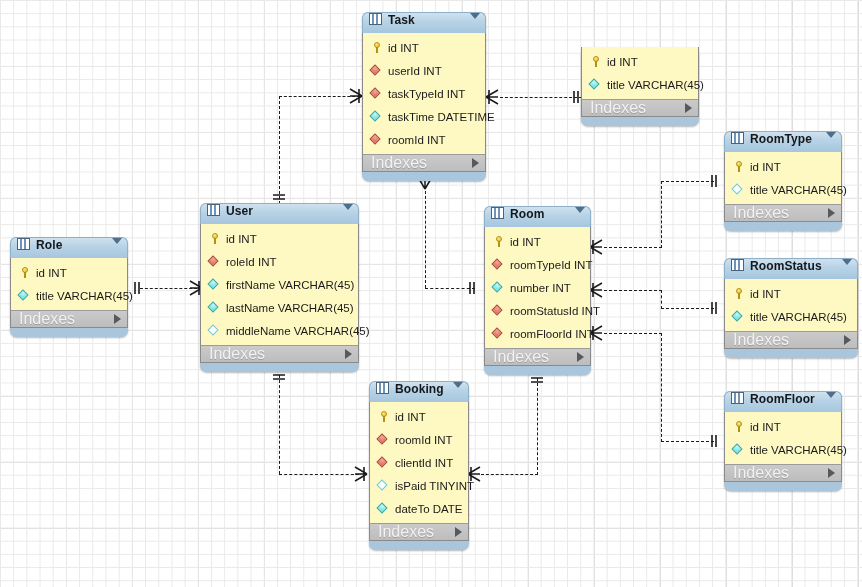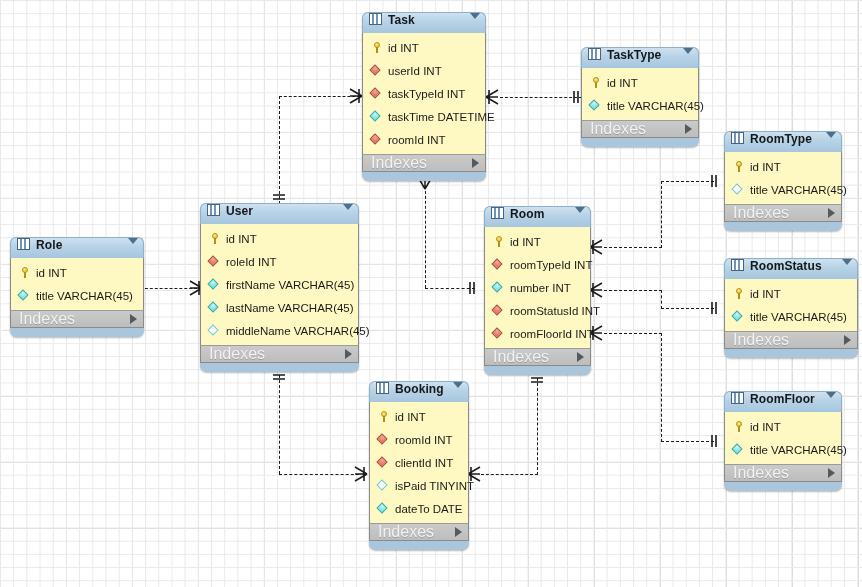--- a/index.html
+++ b/index.html
@@ -329,25 +329,20 @@
             <span class="ico dia red"></span>
             <span>roomId INT</span>
           </div>
         </div>
         <div class="tbl-idx">
           <span class="lbl">Indexes</span>
           <span class="arrow"></span>
         </div>
       </div>
       <div class="tbl" style="left: 581px; top: 47px; width: 118px;">
-        <div class="tbl-hdr">
-          <span class="tbl-icon"></span>
-          <span class="tbl-title">TaskType</span>
-          <span class="tbl-caret"></span>
-        </div>
         <div class="tbl-body">
           <div class="col">
             <span class="ico key"></span>
             <span>id INT</span>
           </div>
           <div class="col">
             <span class="ico dia cyan"></span>
             <span>title VARCHAR(45)</span>
           </div>
         </div>
@@ -412,21 +407,21 @@
           <div class="col">
             <span class="ico dia cyan"></span>
             <span>title VARCHAR(45)</span>
           </div>
         </div>
         <div class="tbl-idx">
           <span class="lbl">Indexes</span>
           <span class="arrow"></span>
         </div>
       </div>
-      <div class="tbl" style="left: 10px; top: 237px; width: 134px;">
+      <div class="tbl" style="left: 10px; top: 237px; width: 118px;">
         <div class="tbl-hdr">
           <span class="tbl-icon"></span>
           <span class="tbl-title">Role</span>
           <span class="tbl-caret"></span>
         </div>
         <div class="tbl-body">
           <div class="col">
             <span class="ico key"></span>
             <span>id INT</span>
           </div>

